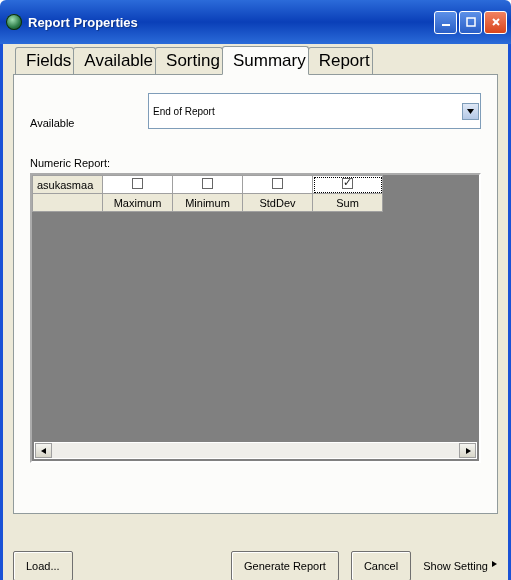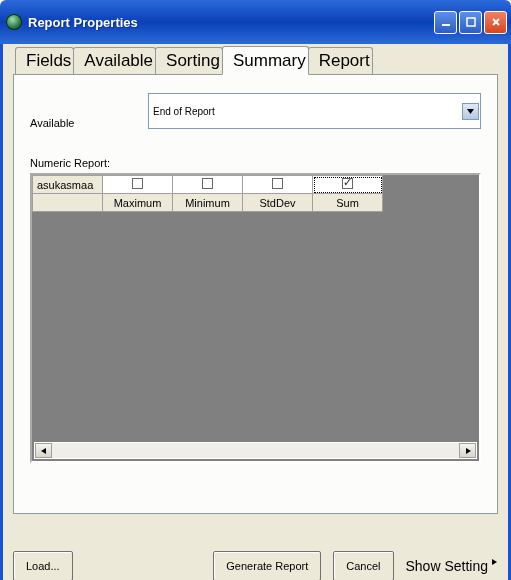--- a/index.html
+++ b/index.html
@@ -184,21 +184,21 @@
     padding:8px 12px;
     font-size:11px;
     border-radius:2px;
     box-shadow: inset 1px 1px 0 #fff;
     cursor:pointer;
     white-space:nowrap;
   }
   .underline-first::first-letter { text-decoration: underline; }
   .spacer { flex:1; }
   .showset {
-    font-size:14px;
+    font-size:11px;
     display:flex; align-items:flex-start; gap:2px;
     white-space:nowrap;
     overflow:hidden;
   }
 </style>
 </head>
 <body>
 
 <div class="titlebar">
   <div class="appicon"></div>

